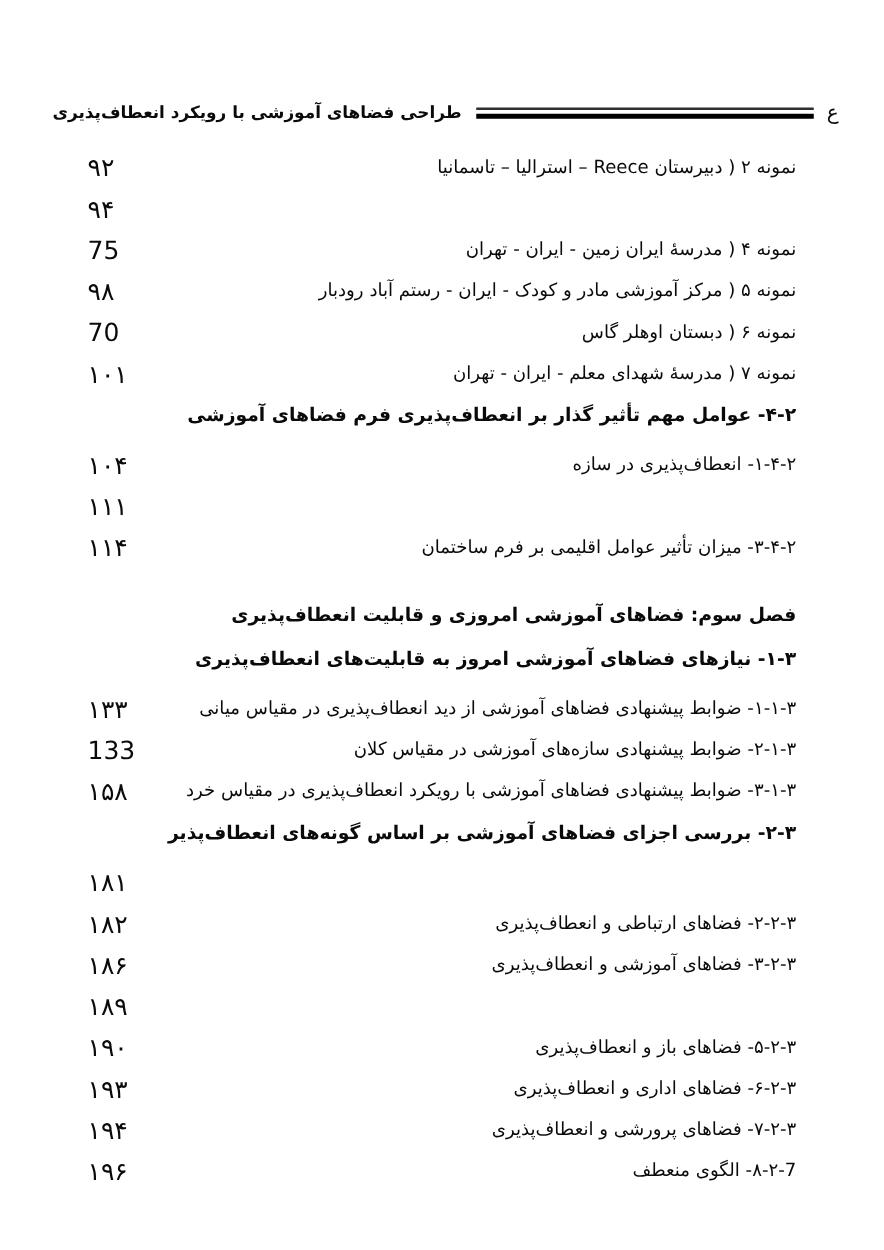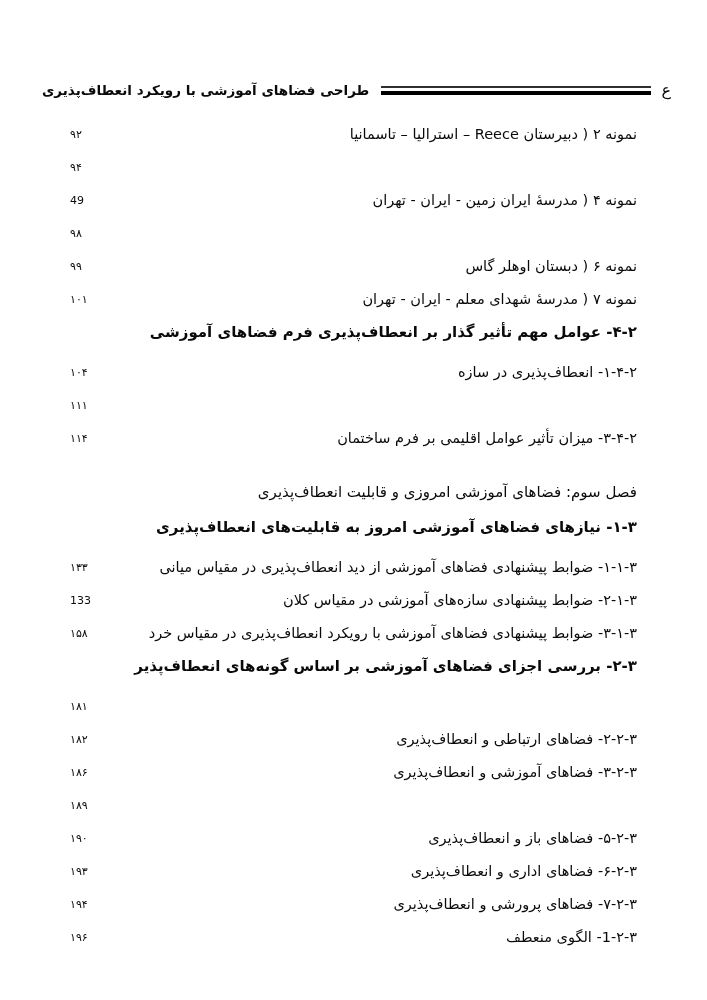--- a/index.html
+++ b/index.html
@@ -27,59 +27,59 @@
   
   .toc{position:absolute;top:124px;left:0;right:0;}
   .row{
     position:relative;direction:rtl;text-align:right;
     padding:0 70px 0 112px;
     font-size:14.5px;line-height:21px;min-height:21px;
     margin-bottom:12px;
   }
   .row .num{
     position:absolute;left:70px;top:0;direction:ltr;
-    font-size:11px;
+    font-size:20px;
   }
   .row.heading{font-weight:bold;font-size:15px;margin-bottom:19px;}
-  .row.chapter{font-weight:normal;font-size:15px;margin-top:33px;margin-bottom:14px;}
+  .row.chapter{font-weight:bold;font-size:15px;margin-top:33px;margin-bottom:14px;}
 </style>
 </head>
 <body>
 
 <div class="page">
 
   <header class="header">
     <div class="header-title">طراحی فضاهای آموزشی با رویکرد انعطاف‌پذیری</div>
     <div class="header-rule">
       <div class="rule-thin"></div>
       <div class="rule-thick"></div>
     </div>
     <div class="page-marker">ع</div>
   </header>
 
   <main class="toc" id="toc">
       <div class="row entry"><span class="label">نمونه ۲ ( دبیرستان  Reece – استرالیا – تاسمانیا</span><span class="num">۹۲</span></div>
       <div class="row entry"><span class="num">۹۴</span></div>
-      <div class="row entry"><span class="label">نمونه ۴ ( مدرسۀ ایران زمین - ایران - تهران</span><span class="num">49</span></div>
-      <div class="row entry"><span class="num">۹۸</span></div>
-      <div class="row entry"><span class="label">نمونه ۶ ( دبستان اوهلر گاس</span><span class="num">۹۹</span></div>
+      <div class="row entry"><span class="label">نمونه ۴ ( مدرسۀ ایران زمین - ایران - تهران</span><span class="num">75</span></div>
+      <div class="row entry"><span class="label">نمونه ۵ ( مرکز آموزشی مادر و کودک - ایران - رستم آباد رودبار</span><span class="num">۹۸</span></div>
+      <div class="row entry"><span class="label">نمونه ۶ ( دبستان اوهلر گاس</span><span class="num">70</span></div>
       <div class="row entry"><span class="label">نمونه ۷ ( مدرسۀ شهدای معلم - ایران - تهران</span><span class="num">۱۰۱</span></div>
       <div class="row heading"><span class="label">۲‏-‏۴‏- عوامل مهم تأثیر گذار بر انعطاف‌پذیری فرم فضاهای آموزشی</span></div>
       <div class="row entry"><span class="label">۲‏-‏۴‏-‏۱‏- انعطاف‌پذیری در سازه</span><span class="num">۱۰۴</span></div>
       <div class="row entry"><span class="num">۱۱۱</span></div>
       <div class="row entry"><span class="label">۲‏-‏۴‏-‏۳‏- میزان تأثیر عوامل اقلیمی بر فرم ساختمان</span><span class="num">۱۱۴</span></div>
       <div class="row chapter"><span class="label">فصل سوم: فضاهای آموزشی امروزی و قابلیت انعطاف‌پذیری</span></div>
       <div class="row heading"><span class="label">۳‏-‏۱‏- نیازهای فضاهای آموزشی امروز به قابلیت‌های انعطاف‌پذیری</span></div>
       <div class="row entry"><span class="label">۳‏-‏۱‏-‏۱‏- ضوابط پیشنهادی فضاهای آموزشی از دید انعطاف‌پذیری در مقیاس میانی</span><span class="num">۱۳۳</span></div>
       <div class="row entry"><span class="label">۳‏-‏۱‏-‏۲‏- ضوابط پیشنهادی سازه‌های آموزشی در مقیاس کلان</span><span class="num">133</span></div>
       <div class="row entry"><span class="label">۳‏-‏۱‏-‏۳‏- ضوابط پیشنهادی فضاهای آموزشی با رویکرد انعطاف‌پذیری در مقیاس خرد</span><span class="num">۱۵۸</span></div>
       <div class="row heading"><span class="label">۳‏-‏۲‏- بررسی اجزای فضاهای آموزشی بر اساس گونه‌های انعطاف‌پذیر</span></div>
       <div class="row entry"><span class="num">۱۸۱</span></div>
       <div class="row entry"><span class="label">۳‏-‏۲‏-‏۲‏- فضاهای ارتباطی و انعطاف‌پذیری</span><span class="num">۱۸۲</span></div>
       <div class="row entry"><span class="label">۳‏-‏۲‏-‏۳‏- فضاهای آموزشی و انعطاف‌پذیری</span><span class="num">۱۸۶</span></div>
       <div class="row entry"><span class="num">۱۸۹</span></div>
       <div class="row entry"><span class="label">۳‏-‏۲‏-‏۵‏- فضاهای باز و انعطاف‌پذیری</span><span class="num">۱۹۰</span></div>
       <div class="row entry"><span class="label">۳‏-‏۲‏-‏۶‏- فضاهای اداری و انعطاف‌پذیری</span><span class="num">۱۹۳</span></div>
       <div class="row entry"><span class="label">۳‏-‏۲‏-‏۷‏- فضاهای پرورشی و انعطاف‌پذیری</span><span class="num">۱۹۴</span></div>
-      <div class="row entry"><span class="label">۳‏-‏۲‏-‏1‏- الگوی منعطف</span><span class="num">۱۹۶</span></div>
+      <div class="row entry"><span class="label">7‏-‏۲‏-‏۸‏- الگوی منعطف</span><span class="num">۱۹۶</span></div>
     </main>
 
 </div>
 
 </body></html>

